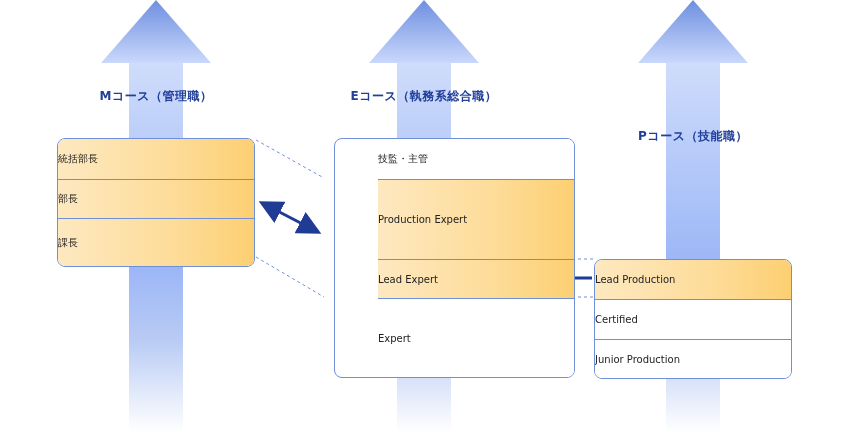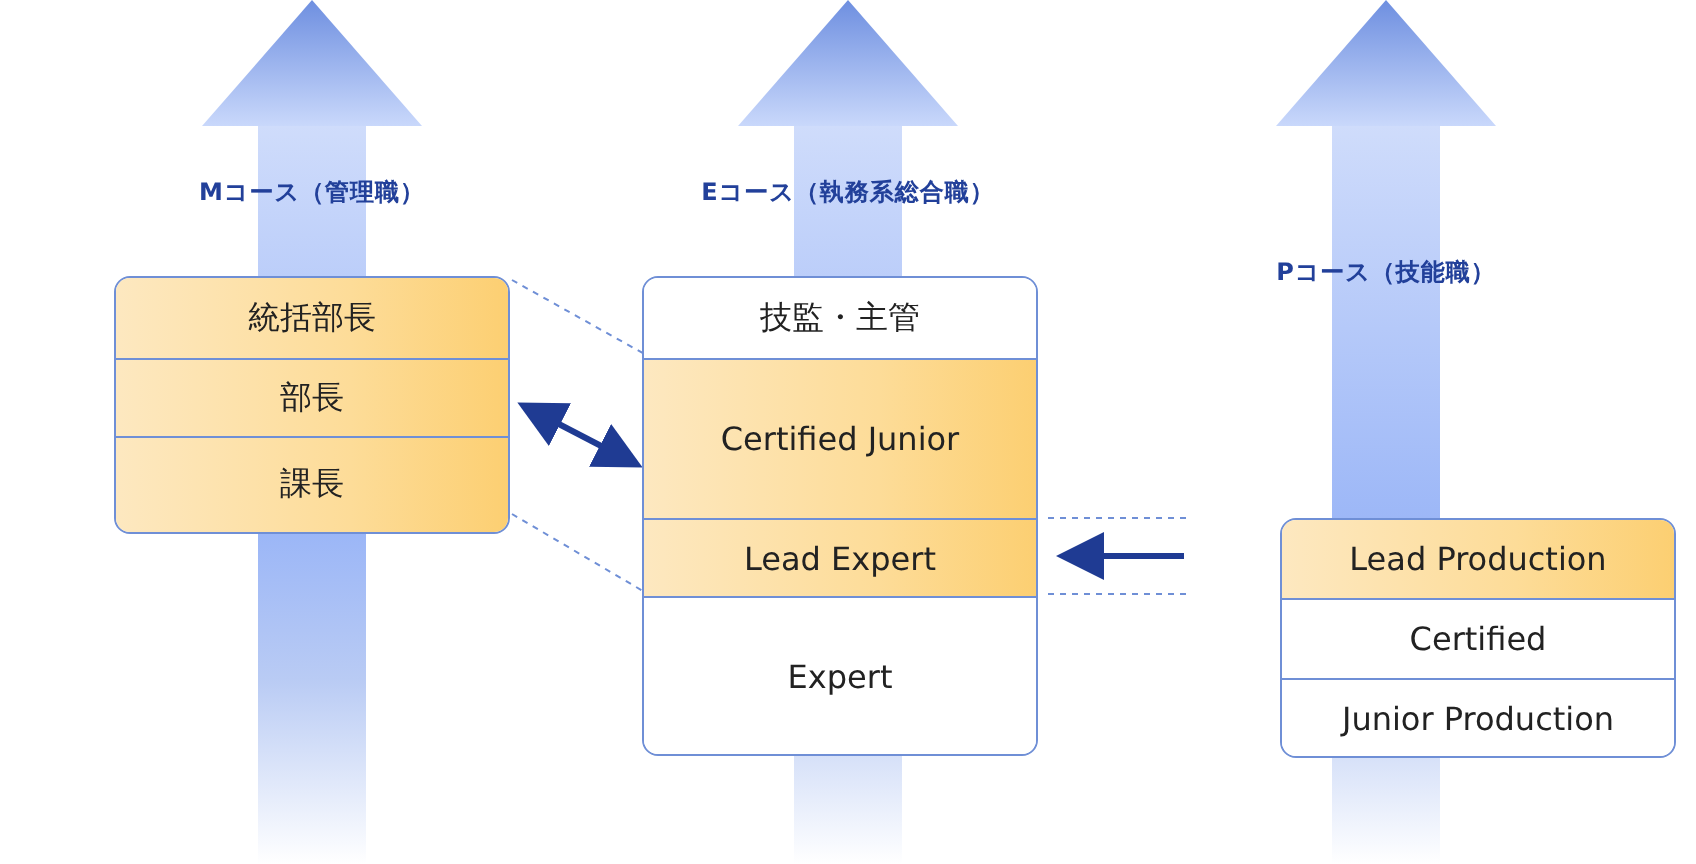--- a/index.html
+++ b/index.html
@@ -1,21 +1,21 @@
 <!DOCTYPE html>
 <html><head>
 <meta charset="utf-8">
 <style>
   html,body{margin:0;padding:0;background:#fff;}
   body{width:848px;height:432px;position:relative;overflow:hidden;font-family:"DejaVu Sans","Liberation Sans",sans-serif;}
   .arrow{position:absolute;top:0;width:110px;height:432px;}
   .arrow svg{width:110px;height:432px;display:block;}
   .title{position:absolute;top:88px;width:260px;text-align:center;color:#22409a;font-weight:bold;font-size:12px;letter-spacing:0.5px;}
   .box{position:absolute;width:196px;border:1px solid #6f8fd6;border-radius:8px;overflow:hidden;background:#fff;}
-  .row{display:flex;align-items:center;justify-content:center;font-size:16px;color:#222;border-top:1px solid #6f8fd6;box-sizing:border-box;}
+  .row{display:flex;align-items:center;font-size:10px;color:#222;border-top:1px solid #6f8fd6;box-sizing:border-box;}
   .row:first-child{border-top:none;}
   .row.hl{background:linear-gradient(90deg,#fde8c0 0%,#fddc98 60%,#fccf72 100%);}
   .row.white{background:#fff;}
   #overlay{position:absolute;left:0;top:0;width:848px;height:432px;pointer-events:none;}
 </style>
 </head>
 <body>
 
 <div class="arrow" style="left:101px;">
   <svg viewBox="0 0 110 432">
@@ -71,36 +71,36 @@
       <span>統括部長</span>
     </div>
   <div class="row hl" style="height:39px">
       <span>部長</span>
     </div>
   <div class="row hl" style="height:48px">
       <span>課長</span>
     </div>
 </div>
 
-<div class="box" style="left:321px;top:138px;">
+<div class="box" style="left:334px;top:138px;padding-left:43px;">
   <div class="row white" style="height:40px">
       <span>技監・主管</span>
     </div>
   <div class="row hl" style="height:80px">
-      <span>Certified Junior</span>
+      <span>Production Expert</span>
     </div>
   <div class="row hl" style="height:39px">
       <span>Lead Expert</span>
     </div>
   <div class="row white" style="height:79px">
       <span>Expert</span>
     </div>
 </div>
 
-<div class="box" style="left:594px;top:259px;margin-left:46px;">
+<div class="box" style="left:594px;top:259px;">
   <div class="row hl" style="height:39px">
       <span>Lead Production</span>
     </div>
   <div class="row white" style="height:40px">
       <span>Certified</span>
     </div>
   <div class="row white" style="height:39px">
       <span>Junior Production</span>
     </div>
 </div>

